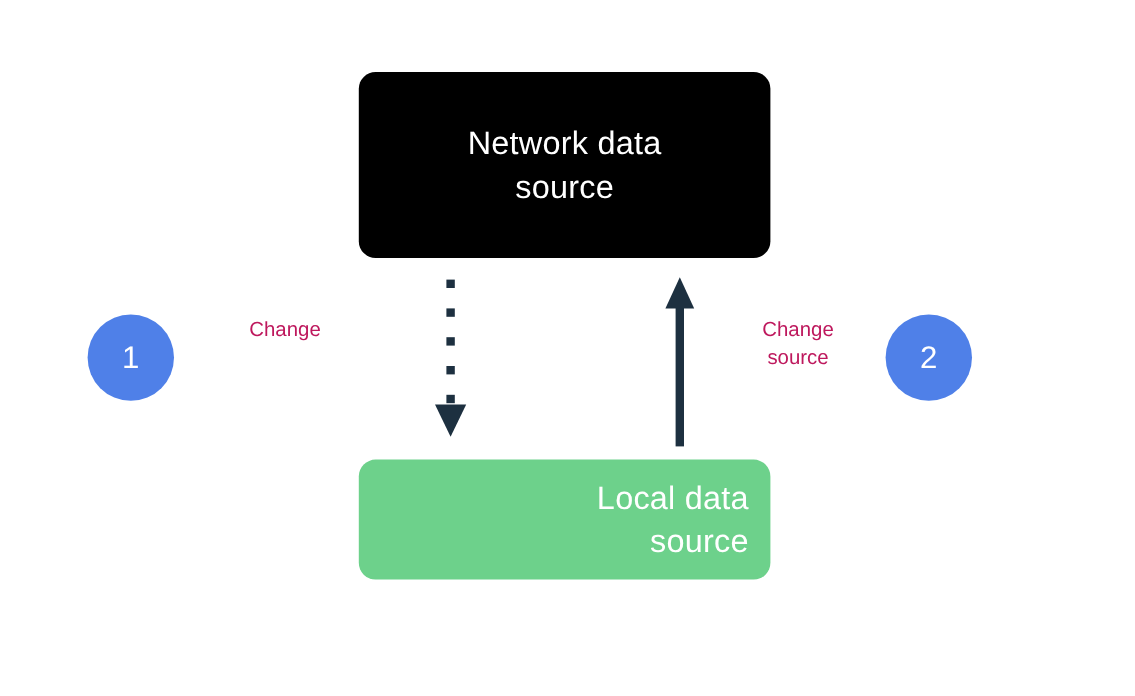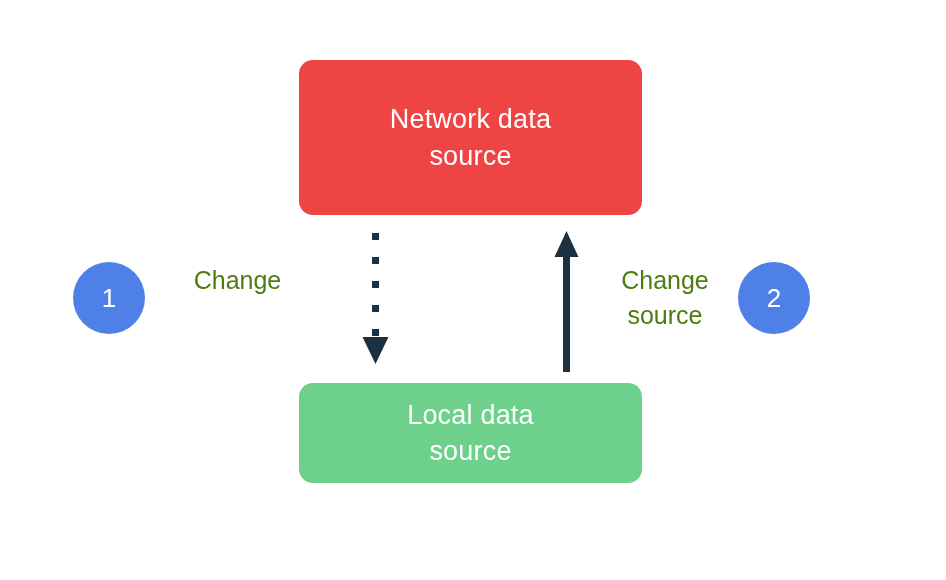--- a/index.html
+++ b/index.html
@@ -32,28 +32,29 @@
     font-weight: 400;
     letter-spacing: 0.2px;
     box-sizing: border-box;
     padding: 0 18px;
   }
   #node-network {
     left: 299px;
     top: 60px;
     width: 343px;
     height: 155px;
-    background: #ef4444;
+    background: #000000;
   }
   #node-local {
     left: 299px;
     top: 383px;
     width: 343px;
     height: 100px;
     background: #6dd18b;
+    text-align: right;
   }
   .node-label {
     display: block;
     width: 100%;
   }
 
   
   .badge {
     position: absolute;
     width: 72px;
@@ -67,22 +68,22 @@
     font-size: 26px;
     line-height: 1;
     font-weight: 400;
   }
   #badge-1 { left: 73px; top: 262px; }
   #badge-2 { left: 738px; top: 262px; }
 
   
   .edge-label {
     position: absolute;
-    color: #4d7c0f;
-    font-size: 25px;
+    color: #be185d;
+    font-size: 17px;
     line-height: 1.38;
     text-align: center;
     font-weight: 400;
   }
   #label-change-notification {
     left: 155px;
     top: 263px;
     width: 165px;
   }
   #label-change-fetch {

